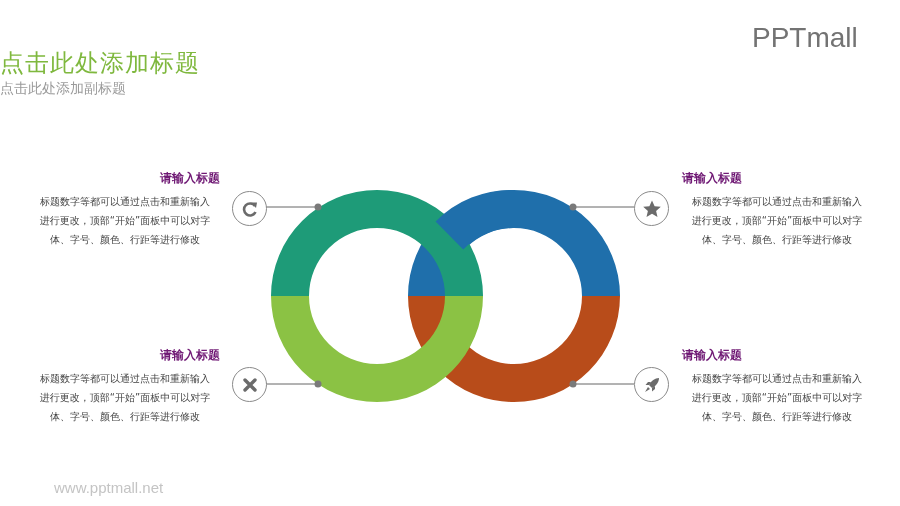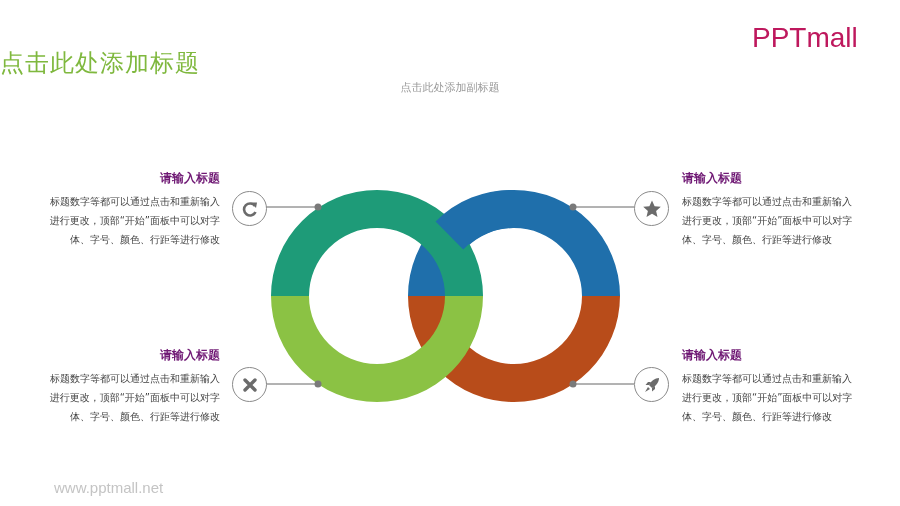--- a/index.html
+++ b/index.html
@@ -1,24 +1,24 @@
 <!DOCTYPE html>
 <html><head>
 <meta charset="utf-8">
 <style>
   html,body{margin:0;padding:0;}
   body{width:900px;height:506px;background:#fff;position:relative;overflow:hidden;font-family:"DejaVu Sans","Liberation Sans",sans-serif;}
   .title{position:absolute;left:0;width:900px;top:47px;text-align:left;font-size:24px;font-weight:normal;color:#7fb83e;letter-spacing:1px;}
-  .subtitle{position:absolute;left:0;width:900px;top:80px;text-align:center;font-size:11px;color:#9a9a9a;}
-  .logo{position:absolute;left:752px;top:22px;font-size:28px;color:#be185d;font-family:"Liberation Sans",sans-serif;letter-spacing:0px;}
+  .subtitle{position:absolute;left:0;width:900px;top:80px;font-size:14px;color:#9a9a9a;}
+  .logo{position:absolute;left:752px;top:22px;font-size:28px;color:#737373;font-family:"Liberation Sans",sans-serif;letter-spacing:0px;}
   .footer{position:absolute;left:54px;top:479px;font-size:15px;color:#c4c4c4;font-family:"Liberation Sans",sans-serif;}
   .diagram{position:absolute;left:0;top:0;}
   .block{position:absolute;width:190px;}
   .block .h{font-size:12px;font-weight:bold;color:#701a75;margin-bottom:5px;}
-  .block .p{font-size:10px;color:#444;line-height:19px;}
+  .block .p{font-size:10px;color:#444;line-height:19px;text-align:center;}
   .block.left{text-align:right;}
   .block.right{text-align:left;}
   .icon-circle{position:absolute;width:33px;height:33px;border:1px solid #8a8a8a;border-radius:50%;background:#fff;display:flex;align-items:center;justify-content:center;}
 </style>
 </head>
 <body>
 
 <div class="logo">PPTmall</div>
 <div class="title">点击此处添加标题</div>
 <div class="subtitle">点击此处添加副标题</div>

